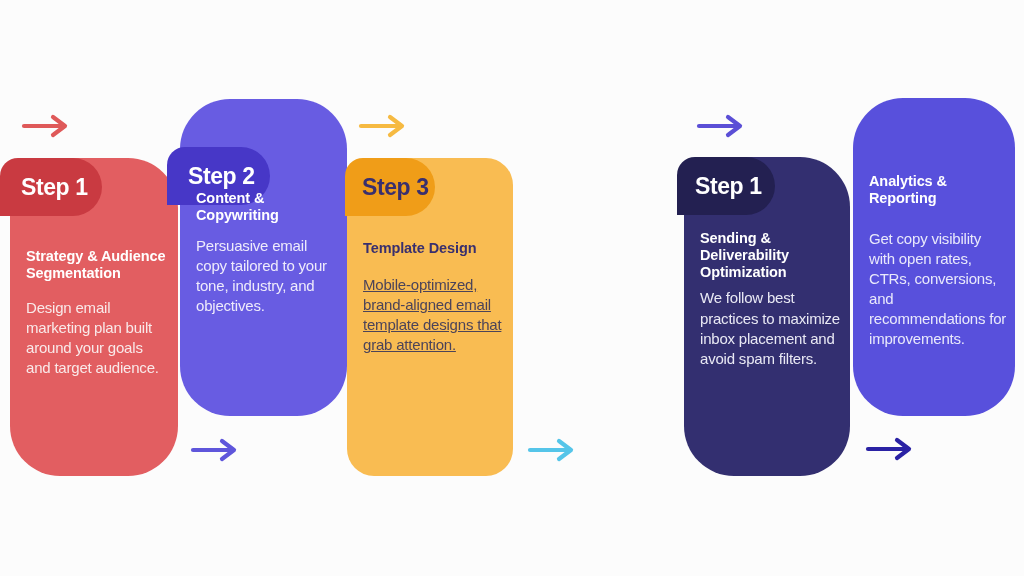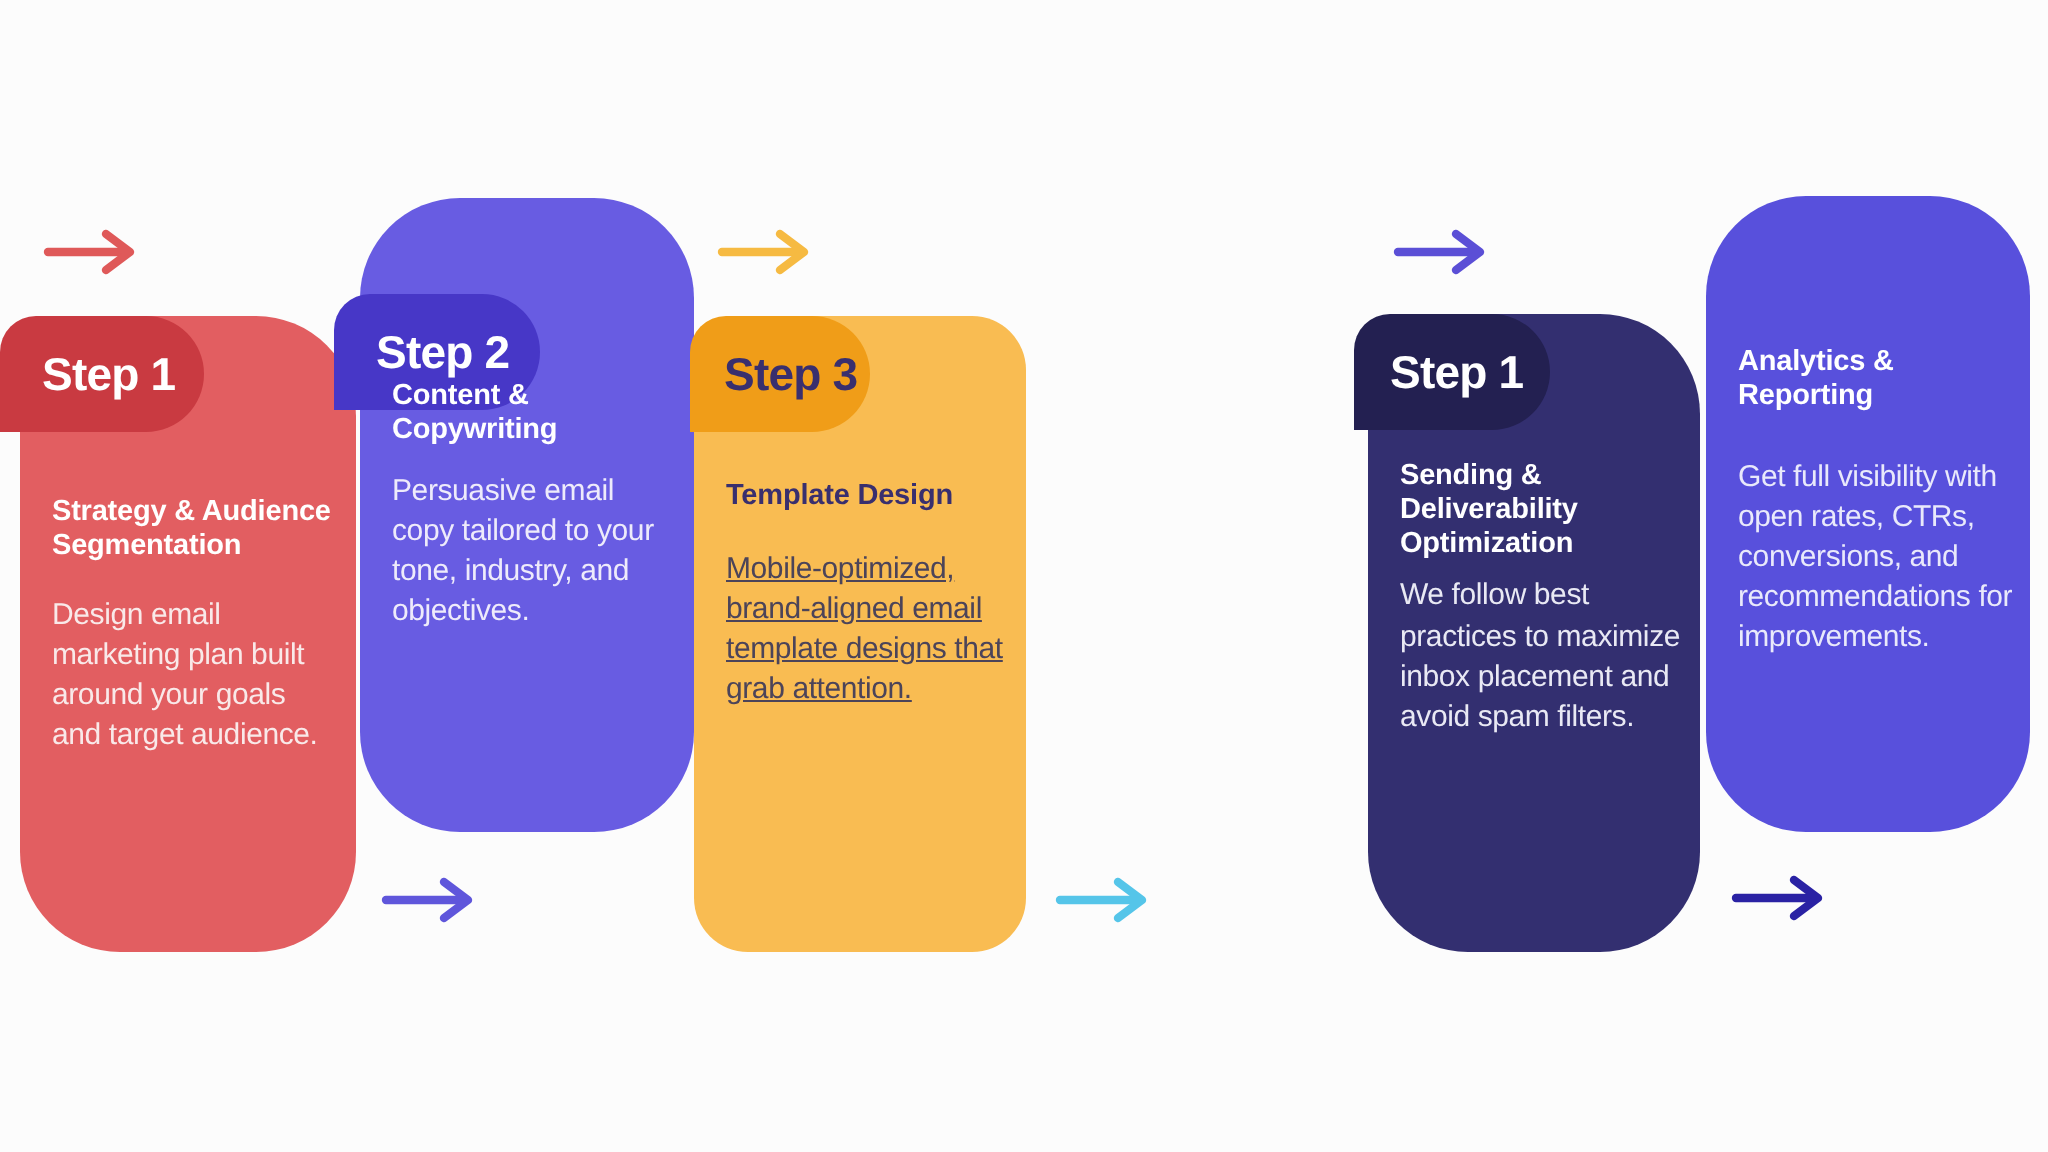--- a/index.html
+++ b/index.html
@@ -100,21 +100,21 @@
     </div>
     <div class="content">
       <h3 class="title">Sending &amp; Deliverability Optimization</h3>
       <p class="desc">We follow best practices to maximize inbox placement and avoid spam filters.</p>
     </div>
   </section>
 
   <section class="card s6" style="--card: #5850DC; --pill: #2A2379; --pill-text: #FFFFFF; --title: #FFFFFF; --body: #E9E9FB;">
     <div class="content">
       <h3 class="title">Analytics &amp; Reporting</h3>
-      <p class="desc">Get full visibility with open rates, CTRs, conversions, and recommendations for improvements.</p>
+      <p class="desc">Get copy visibility with open rates, CTRs, conversions, and recommendations for improvements.</p>
     </div>
   </section>
 
   <div class="arrow a1" style="color: rgb(223, 89, 89);">
     <svg viewBox="0 0 50 24" fill="none" stroke="currentColor" stroke-width="4.2" stroke-linecap="round" stroke-linejoin="round">
         <line x1="3" y1="12" x2="43" y2="12"></line>
         <polyline points="32,3 44,12 32,21"></polyline>
       </svg>
   </div>
   <div class="arrow a2" style="color: rgb(95, 86, 219);">

